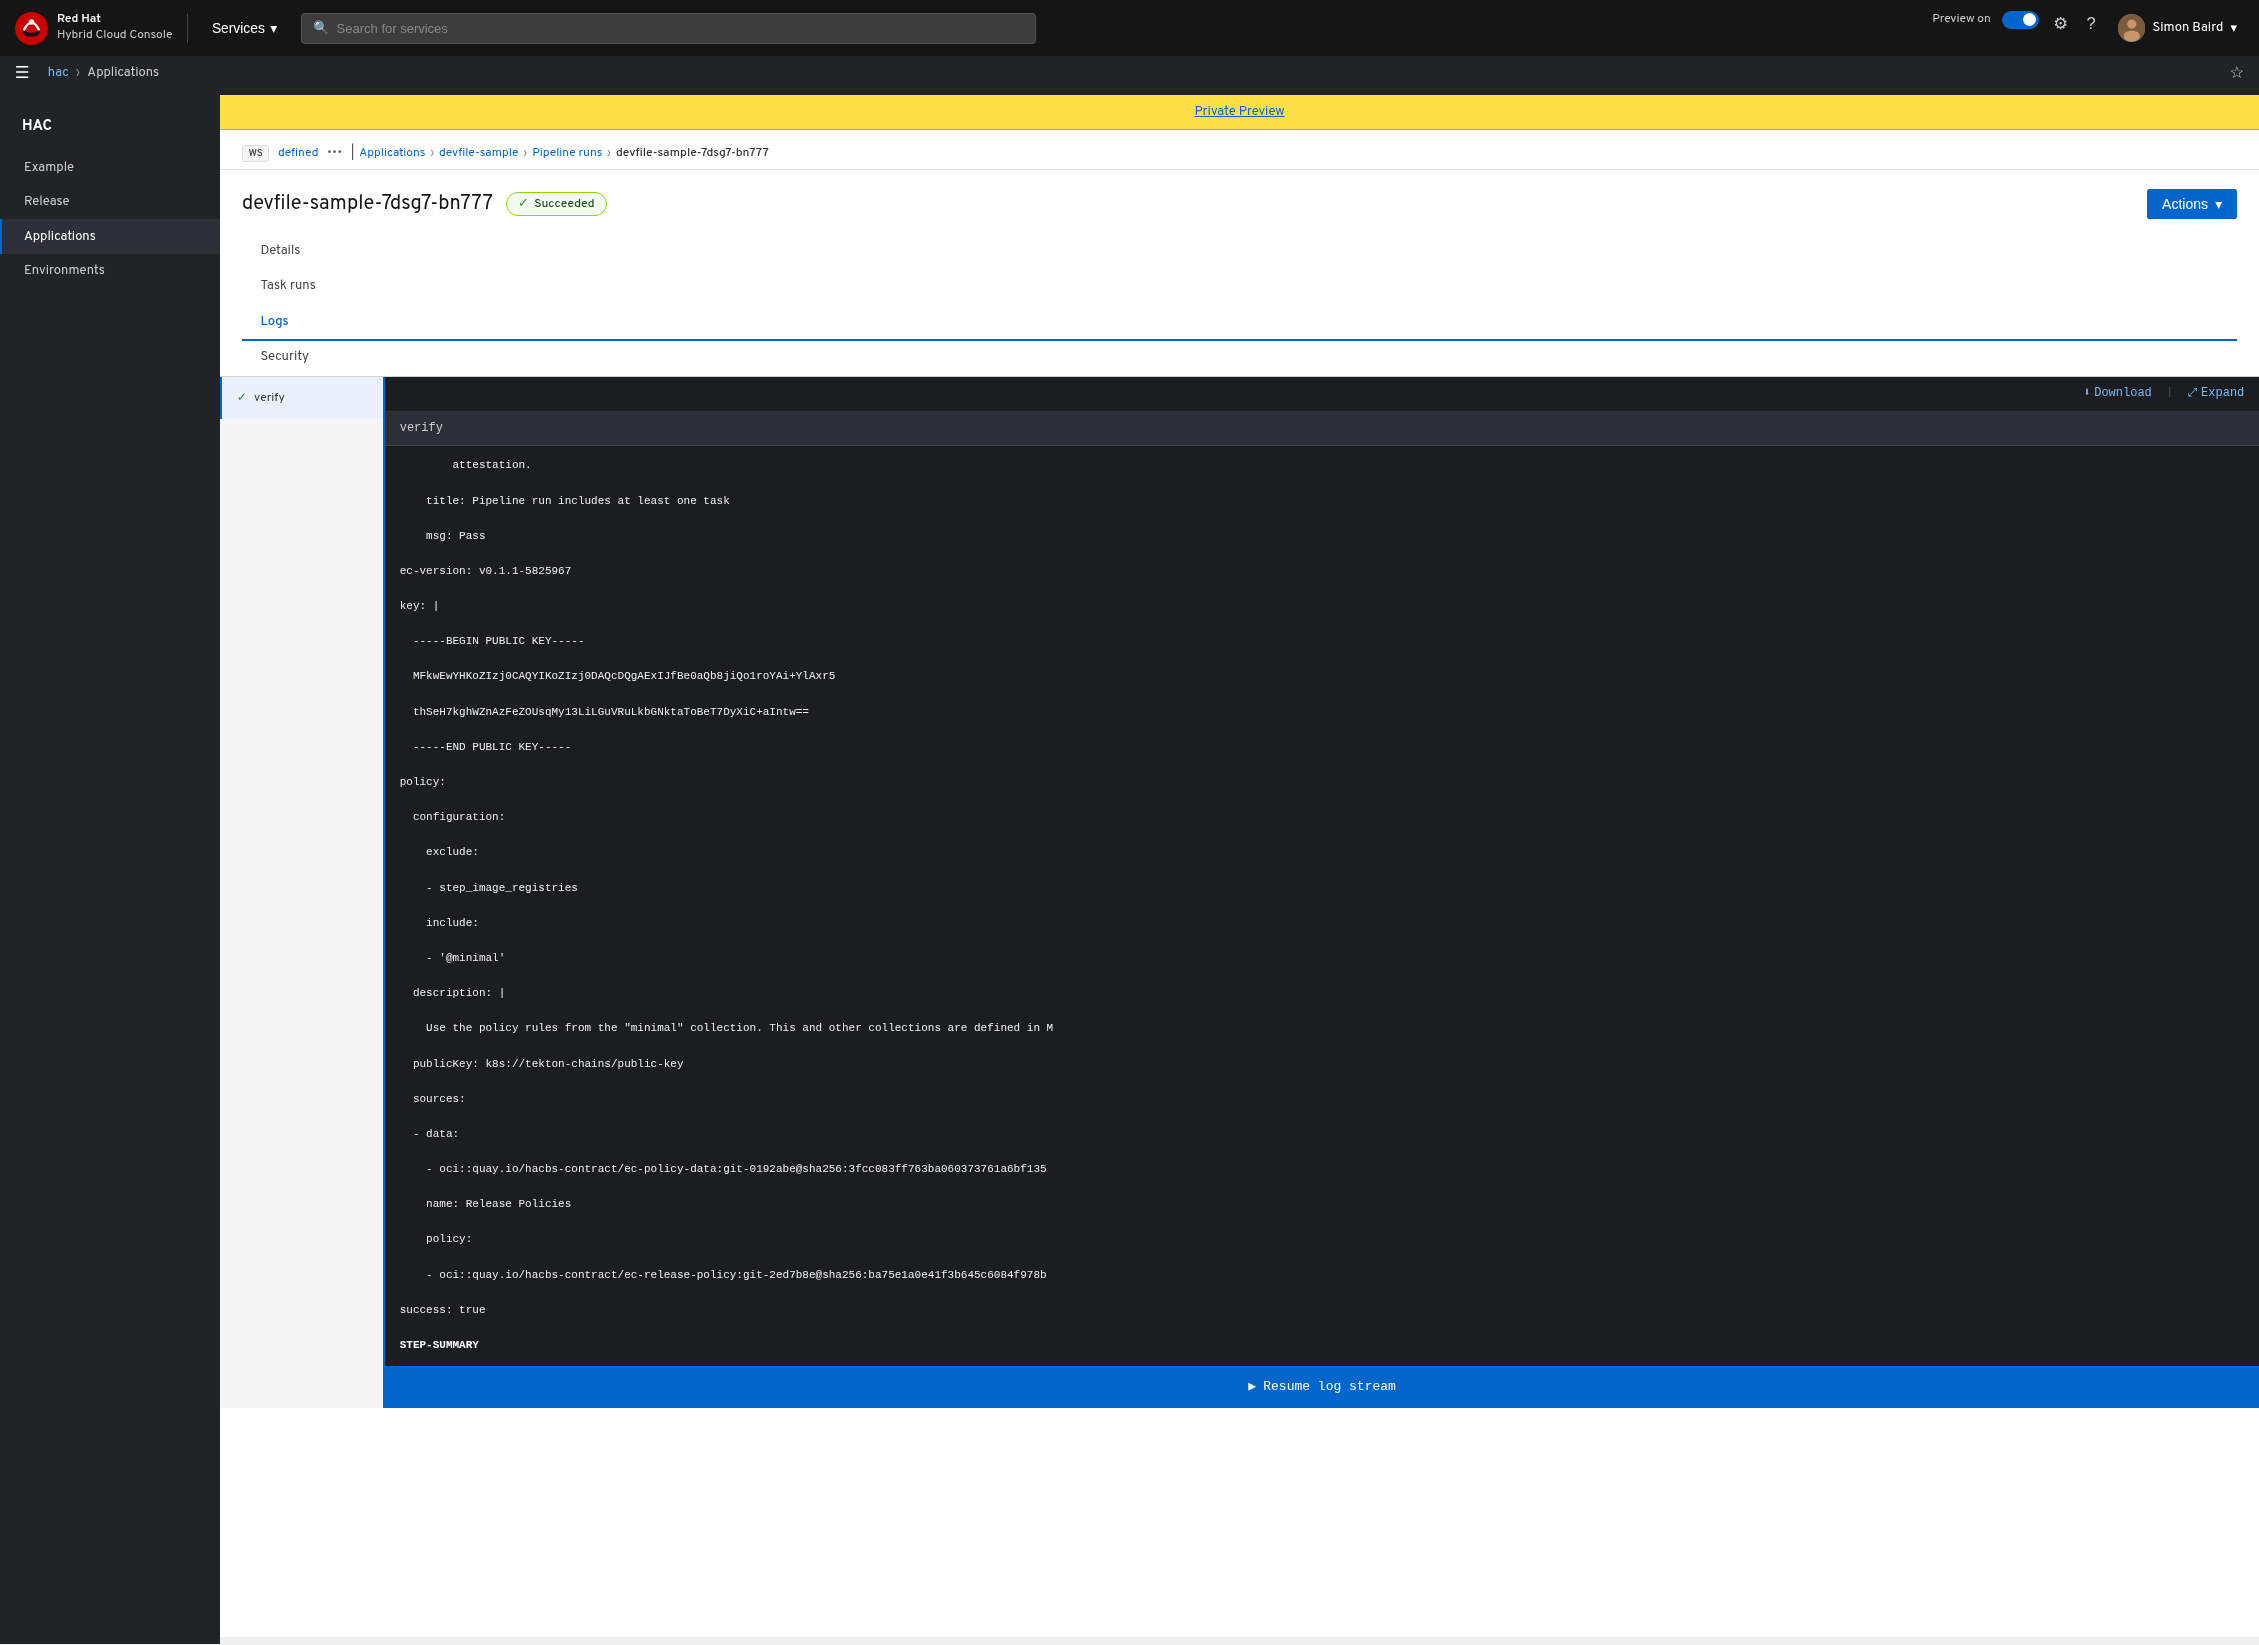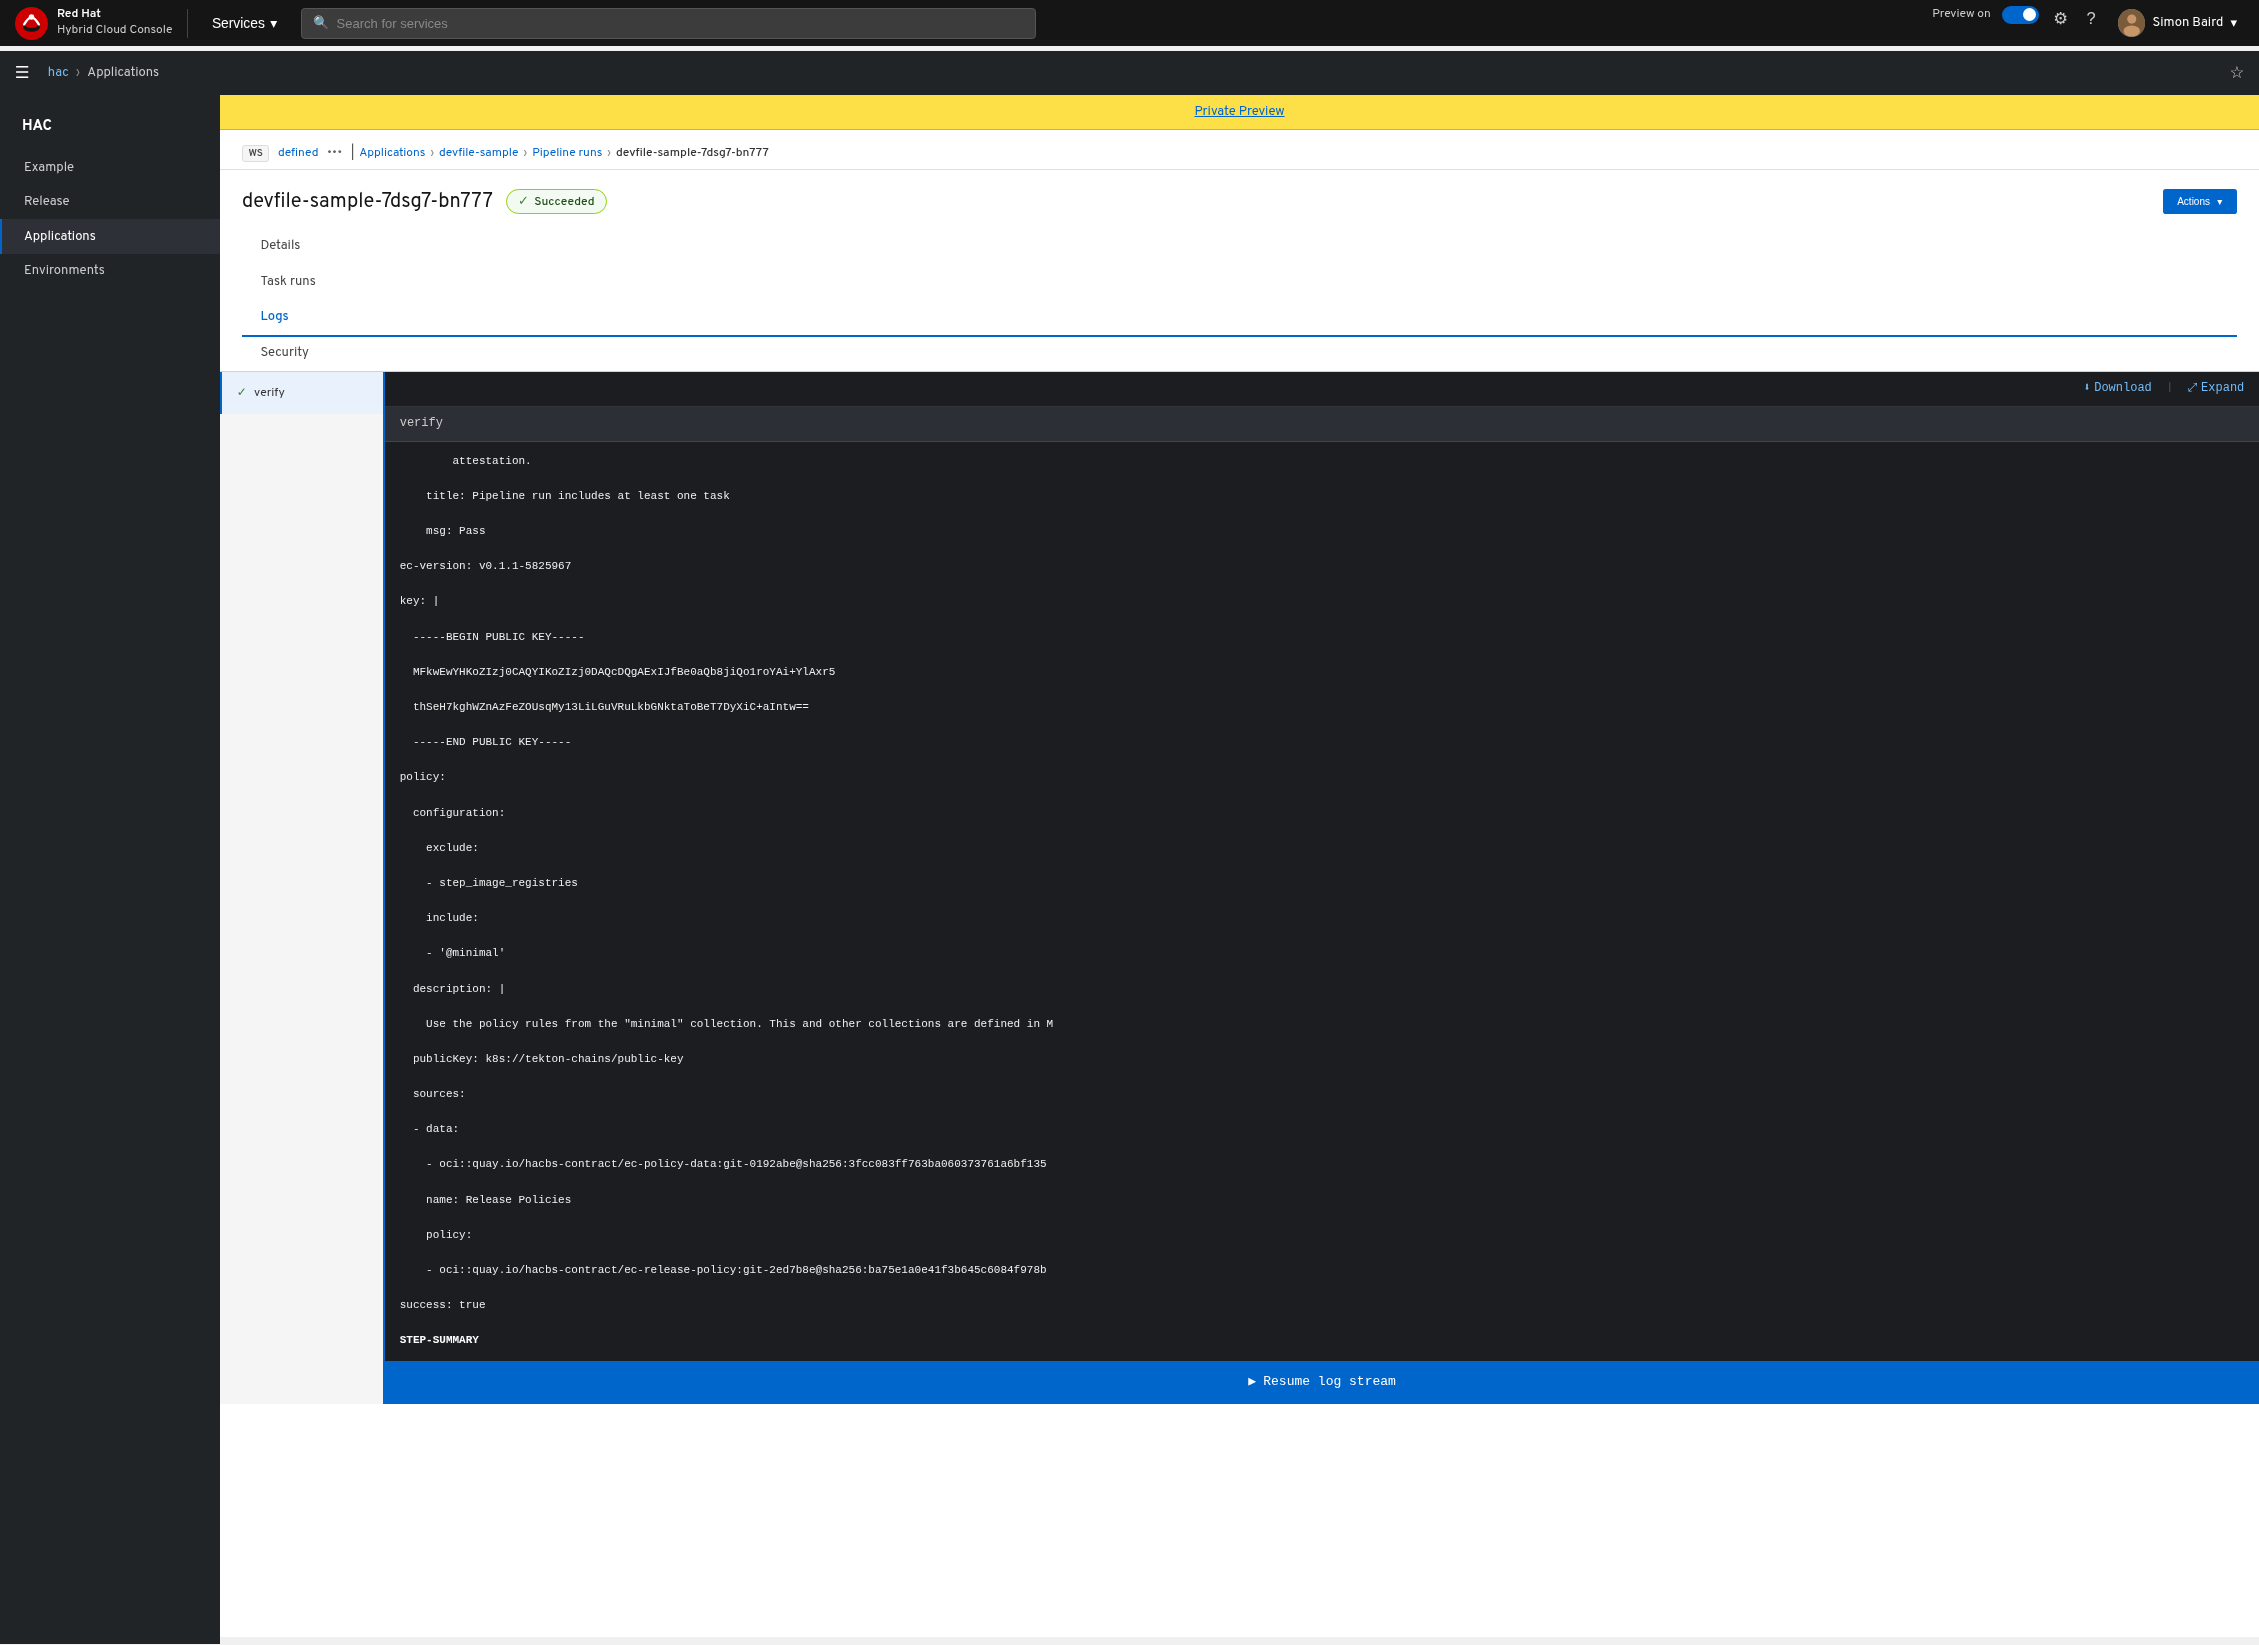--- a/index.html
+++ b/index.html
@@ -1,21 +1,21 @@
 <!DOCTYPE html>
 <html style="font-size:14.7px"><head>
   <meta charset="utf-8">
   <style>
     * { box-sizing: border-box; margin: 0; padding: 0; }
     body { font-family: 'RedHatText', 'Overpass', Arial, sans-serif; background: #f0f0f0; color: #151515; font-size: 13px; }
 
     
     .top-nav {
       background: #151515;
-      height: 46px;
+      height: 56px;
       display: flex;
       align-items: center;
       padding: 0 14.7px;
       gap: 14.7px;
       position: fixed;
       top: 0; left: 0; right: 0;
       z-index: 100;
     }
     .brand {
       display: flex;
@@ -283,21 +283,21 @@
     .status-badge .check-icon {
       color: #3e8635;
       font-size: 13px;
     }
     .actions-btn {
       background: #0066cc;
       color: white;
       border: none;
       padding: 7.3px 14.7px;
       border-radius: 2.8px;
-      font-size: 10px;
+      font-size: 14px;
       cursor: pointer;
       display: flex;
       align-items: center;
       gap: 7.3px;
     }
 
     
     .tabs {
       display: flex;
       gap: 0;

